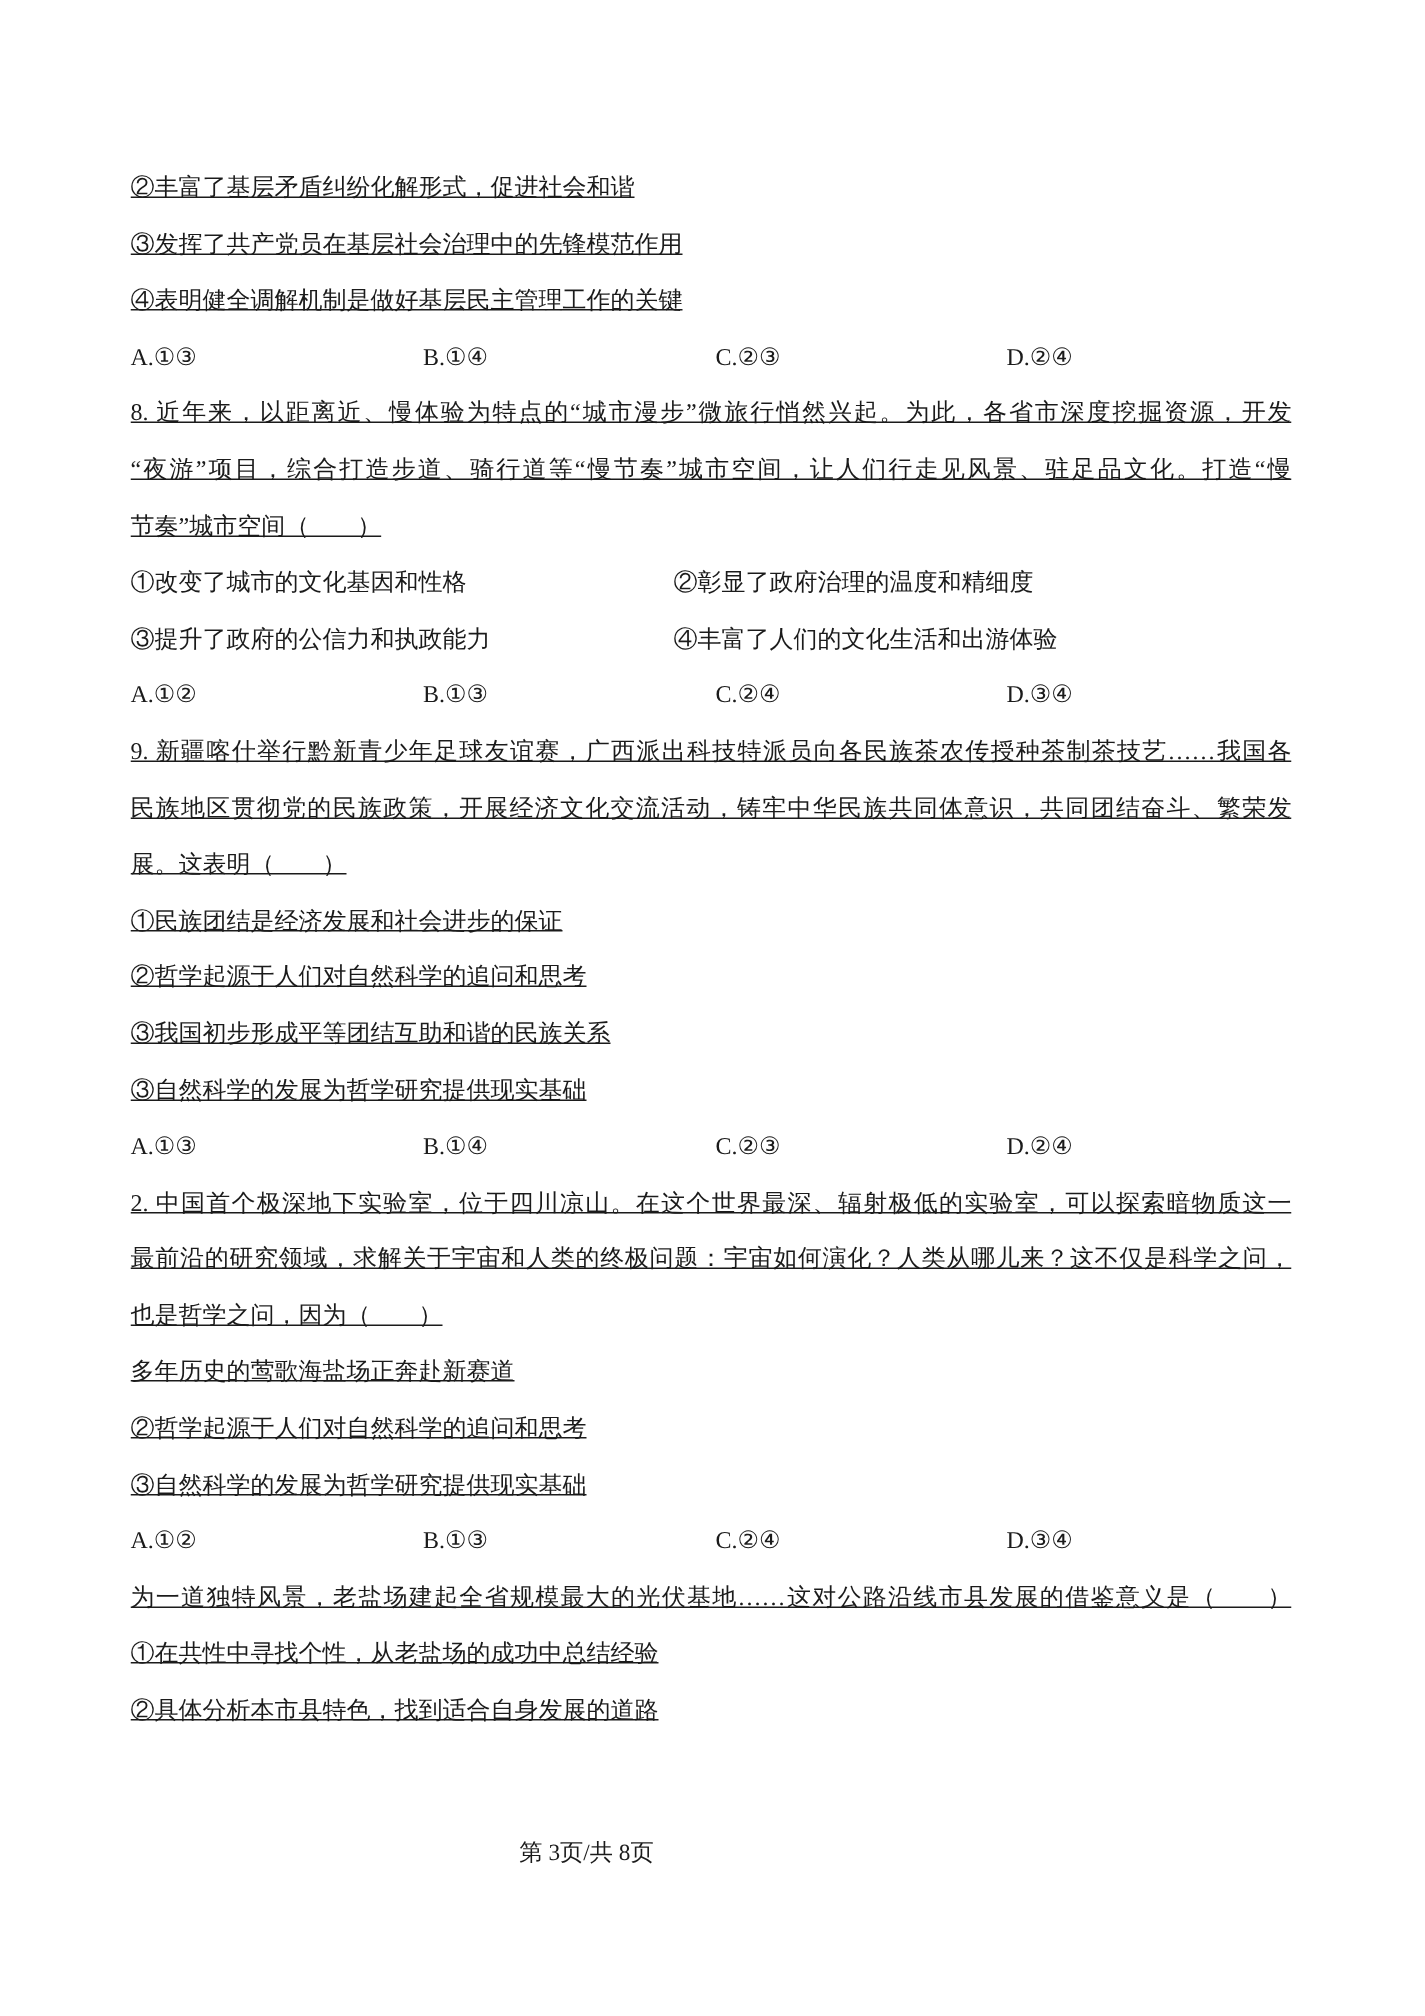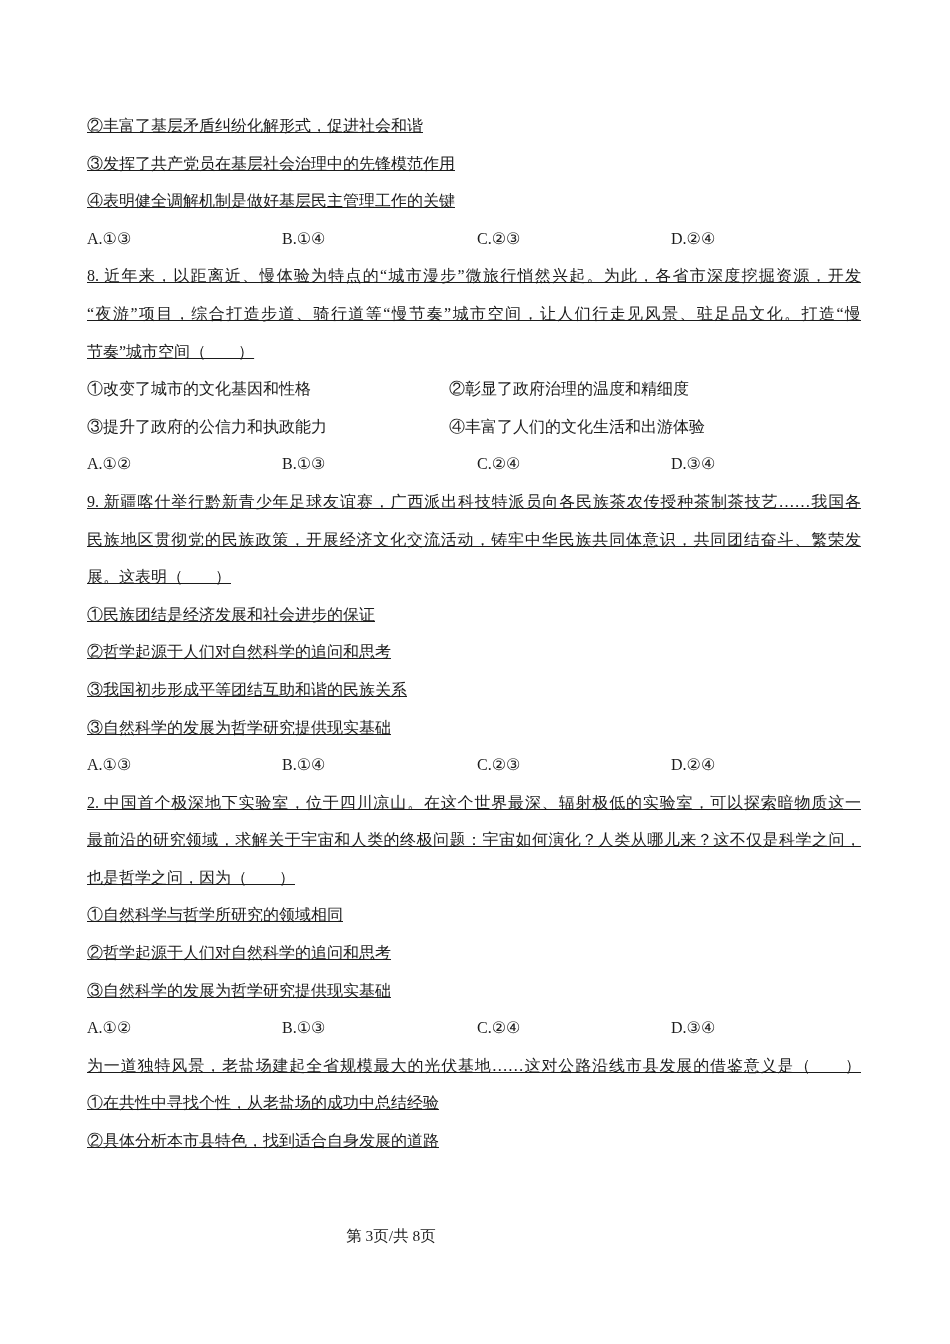--- a/index.html
+++ b/index.html
@@ -95,21 +95,21 @@
     <div class="line ans">
       <span class="c0">A.①③</span>
       <span class="c1">B.①④</span>
       <span class="c2">C.②③</span>
       <span class="c3">D.②④</span>
     </div>
 
     <div class="line j">2. 中国首个极深地下实验室，位于四川凉山。在这个世界最深、辐射极低的实验室，可以探索暗物质这一</div>
     <div class="line j">最前沿的研究领域，求解关于宇宙和人类的终极问题：宇宙如何演化？人类从哪儿来？这不仅是科学之问，</div>
     <div class="line">也是哲学之问，因为（　　）</div>
-    <div class="line">①自然科学与哲学所研究的领域相同</div>
+    <div class="line">多年历史的莺歌海盐场正奔赴新赛道</div>
     <div class="line">②哲学起源于人们对自然科学的追问和思考</div>
     <div class="line">③自然科学的发展为哲学研究提供现实基础</div>
     <div class="line ans">
       <span class="c0">A.①②</span>
       <span class="c1">B.①③</span>
       <span class="c2">C.②④</span>
       <span class="c3">D.③④</span>
     </div>
 
     <div class="line j">为一道独特风景，老盐场建起全省规模最大的光伏基地……这对公路沿线市县发展的借鉴意义是（　　）</div>

